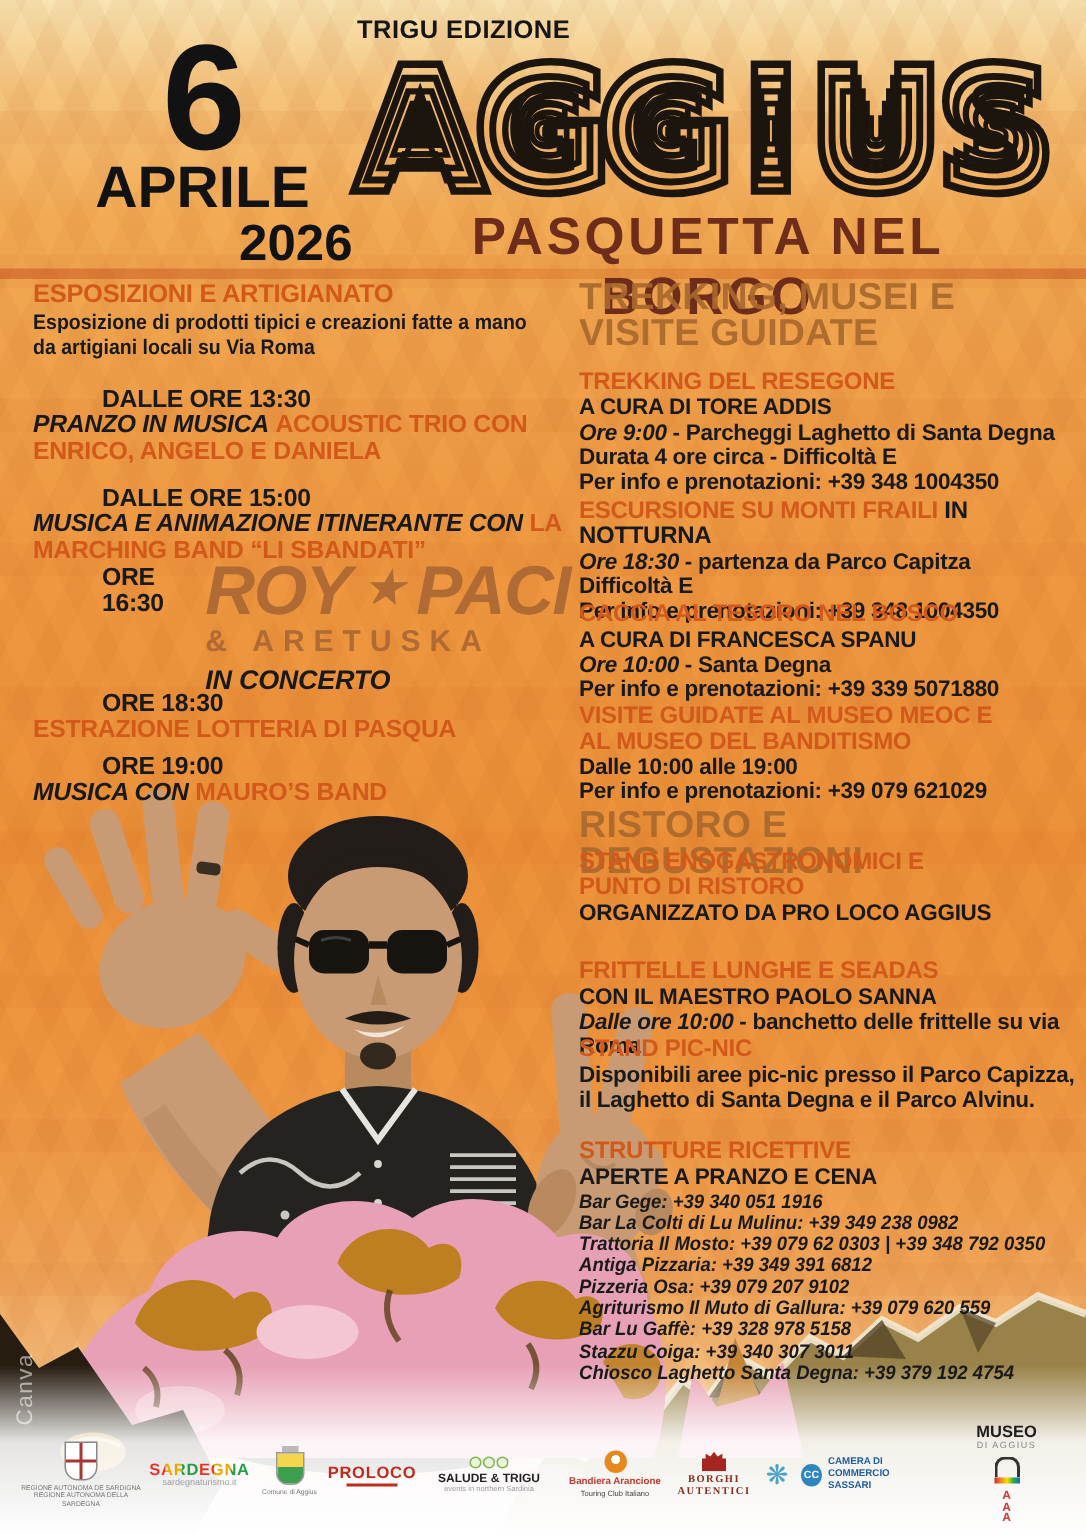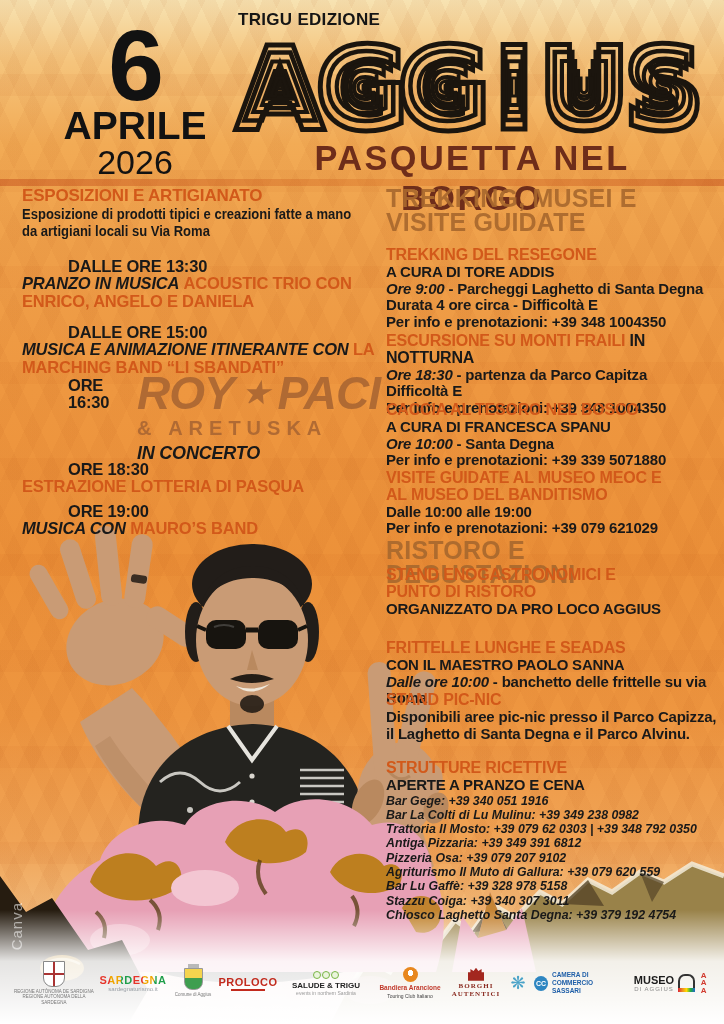--- a/index.html
+++ b/index.html
@@ -15,21 +15,21 @@
     repeating-linear-gradient(115deg, rgba(176,78,18,.055) 0 16px, transparent 16px 34px),
     repeating-linear-gradient(65deg, rgba(176,78,18,.055) 0 16px, transparent 16px 34px),
     repeating-linear-gradient(180deg, transparent 0 74px, rgba(192,80,18,.06) 74px 96px);}
   .weave-band{position:absolute;left:0;top:179px;width:724px;height:7px;
     background:linear-gradient(90deg, rgba(187,62,18,.42), rgba(214,110,35,.32) 55%, rgba(187,62,18,.40));}
 
   
   .date-block{position:absolute;left:35px;top:24px;width:200px;text-align:center;color:#121212;}
   .date-day{font-size:100px;font-weight:900;line-height:.82;letter-spacing:-2px;}
   .date-month{font-size:39px;font-weight:900;line-height:1.0;letter-spacing:0;}
-  .date-year{font-size:34px;font-weight:400;line-height:1.0;}
+  .date-year{font-size:34px;font-weight:700;line-height:1.0;text-align:right;}
   .edition{position:absolute;left:238px;top:10px;font-size:17px;font-weight:900;color:#151515;letter-spacing:.3px;}
   .title-svg{position:absolute;left:236px;top:28px;overflow:visible;}
   .title-svg text{font-family:"DejaVu Sans","Liberation Sans",sans-serif;font-weight:bold;
     fill:none;stroke:#1b150e;text-anchor:middle;dominant-baseline:central;}
   .t1{font-size:116px;stroke-width:5px;}
   .t2{font-size:93px;stroke-width:4.6px;}
   .t3{font-size:70px;stroke-width:4.2px;}
   .t4{font-size:47px;stroke-width:3.8px;}
   .t5{font-size:24px;stroke-width:3.2px;}
   .subtitle{position:absolute;left:236px;top:138px;width:472px;text-align:center;
@@ -88,21 +88,21 @@
   .salude-sub{font-size:5px;color:#999;}
   .band-circ{width:15px;height:15px;border-radius:50%;background:radial-gradient(circle at 50% 40%,#fff 0 3px,#e8871e 3px);margin-bottom:2px;}
   .band-word{font-size:6.5px;font-weight:700;color:#c0392b;}
   .band-sub{font-size:5px;color:#444;margin-top:2px;}
   .castle{width:16px;height:13px;background:#a3271f;clip-path:polygon(0 100%,0 35%,15% 35%,15% 10%,35% 25%,50% 0,65% 25%,85% 10%,85% 35%,100% 35%,100% 100%);margin-bottom:2px;}
   .borghi-word{font-family:"Liberation Serif",serif;font-size:7px;font-weight:700;color:#8a2b21;letter-spacing:1px;line-height:1.1;}
   .ornament{font-size:18px;color:#4aa3c8;line-height:1;}
   .cam-circ{width:15px;height:15px;border-radius:50%;background:#2e86c1;color:#fff;font-size:7px;font-weight:700;display:flex;align-items:center;justify-content:center;margin-right:4px;}
   .cam-text{font-size:6.5px;font-weight:700;color:#1f5fa8;text-align:left;line-height:1.25;}
   .logo-camera{flex-direction:row;}
-  .logo-museo{flex-direction:row;gap:4px;}
+  .logo-museo{flex-direction:column;gap:4px;}
   .museo-word{font-size:11px;font-weight:900;color:#1c1c1c;line-height:1;}
   .museo-sub{font-size:6px;color:#8a8a8a;letter-spacing:1px;}
   .arch{width:13px;height:12px;border:2px solid #333;border-bottom:none;border-radius:7px 7px 0 0;}
   .rainbow{width:17px;height:4px;background:linear-gradient(90deg,#d23,#e82,#fd0,#2a4,#26c);}
   .aaa{display:inline-block;width:9px;font-size:8px;font-weight:700;line-height:.95;word-break:break-all;color:#d23b2f;}
 
   .watermark{position:absolute;left:8px;top:902px;writing-mode:vertical-rl;transform:rotate(180deg);
     font-size:15px;color:rgba(255,255,255,.55);letter-spacing:1px;}
   .photo{position:absolute;left:0;top:520px;}
 </style>

